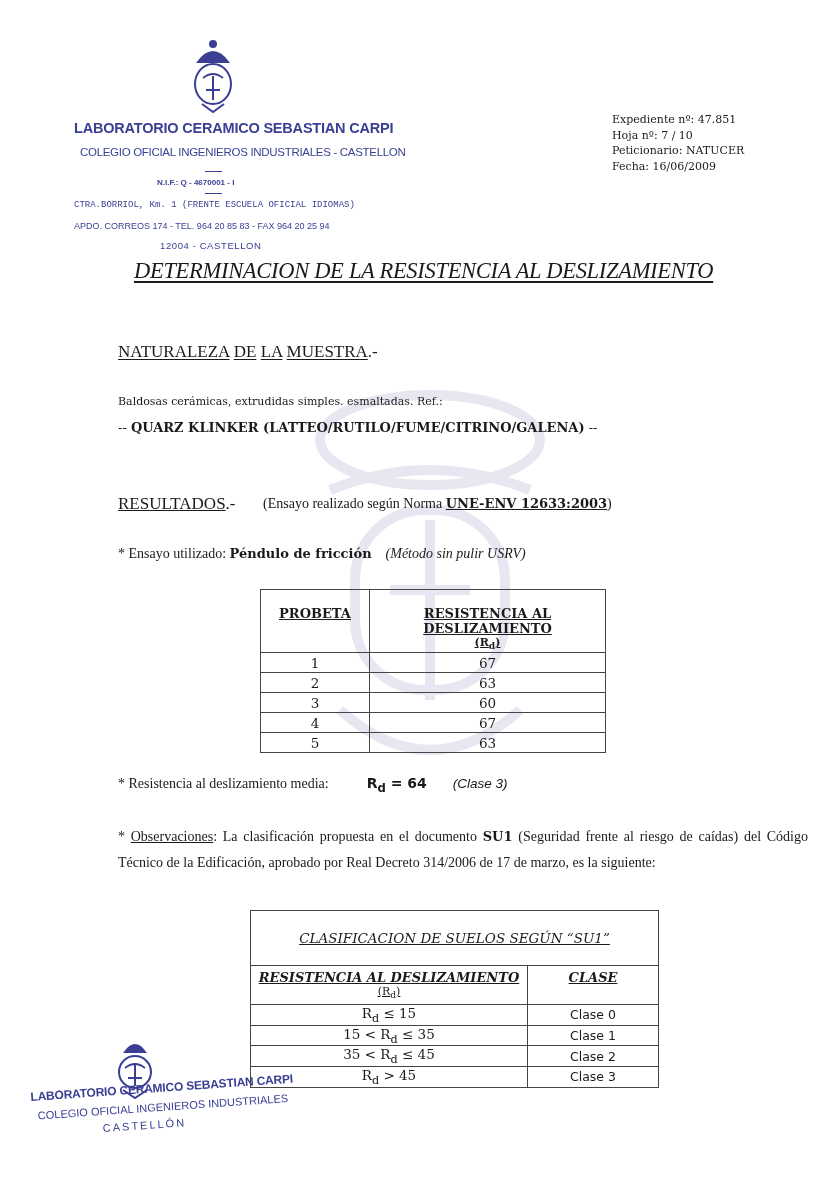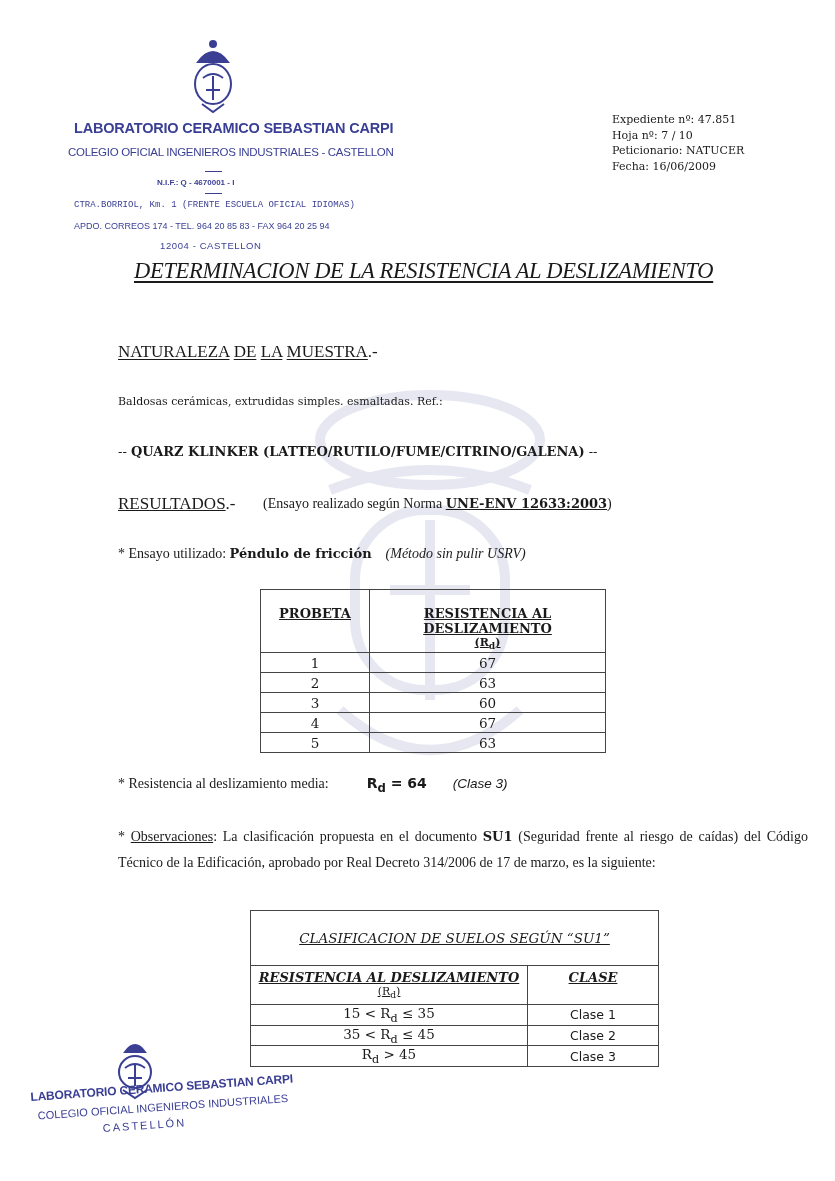--- a/index.html
+++ b/index.html
@@ -6,37 +6,37 @@
   body { width: 835px; height: 1181px; position: relative; overflow: hidden;
          font-family: "DejaVu Serif", serif; color: #1a1a1a; }
   .abs { position: absolute; }
   .blue { color: #3a3f94; }
   .sans { font-family: "Liberation Sans", sans-serif; }
   .watermark { position: absolute; left: 300px; top: 370px; width: 260px; height: 420px; opacity: 0.12; }
 
   
   .lh-logo { left: 188px; top: 40px; width: 50px; height: 75px; }
   .lh-name { left: 74px; top: 120px; font-size: 14.5px; font-weight: bold; letter-spacing: -0.2px; }
-  .lh-sub { left: 68px; top: 146px; font-size: 11.5px; letter-spacing: -0.3px; }
+  .lh-sub { left: 80px; top: 146px; font-size: 11.5px; letter-spacing: -0.3px; }
   .lh-dash1 { left: 205px; top: 171px; width: 17px; border-top: 1.5px solid #3a3f94; }
   .lh-nif { left: 157px; top: 178px; font-size: 8px; font-weight: bold; }
   .lh-dash2 { left: 205px; top: 193px; width: 17px; border-top: 1.5px solid #3a3f94; }
   .lh-addr1 { left: 74px; top: 200px; font-size: 9px; font-family: Liberation Mono, monospace; }
   .lh-addr2 { left: 74px; top: 221px; font-size: 9px; }
   .lh-city { left: 160px; top: 240px; font-size: 9.5px; letter-spacing: 0.6px; }
 
   .meta { left: 612px; top: 112px; font-size: 11px; line-height: 15.5px; }
 
   .title { left: 134px; top: 258px; font-size: 22.5px; font-style: italic; text-decoration: underline;
            font-family: "Liberation Serif", serif; letter-spacing: -0.3px; text-underline-offset: 3px; }
 
   .sec1 { left: 118px; top: 342px; font-size: 17px; font-family: "Liberation Serif", serif; }
   .sec1 u { text-underline-offset: 2px; }
   .desc { left: 118px; top: 395px; font-size: 11px; text-align: right; }
-  .ref { left: 118px; top: 444px; font-size: 13px; }
+  .ref { left: 118px; top: 420px; font-size: 13px; }
   .ref b { font-weight: bold; }
 
   .sec2 { left: 118px; top: 494px; font-size: 17px; font-family: "Liberation Serif", serif; }
   .sec2-note { left: 263px; top: 496px; font-size: 14px; font-family: "Liberation Serif", serif; }
   .sec2-note b { font-family: "DejaVu Serif", serif; font-weight: bold; font-size: 13px; }
 
   .ensayo { left: 118px; top: 546px; font-size: 14px; font-family: "Liberation Serif", serif; }
   .ensayo b { font-family: "DejaVu Serif", serif; font-size: 13px; }
   .ensayo i { font-family: "Liberation Serif", serif; }
 
@@ -157,20 +157,24 @@
     <tr>
         <th colspan="2" class="cap">CLASIFICACION DE SUELOS SEGÚN  “SU1”</th>
       </tr>
     <tr>
       <th class="hdr"><span>RESISTENCIA  AL DESLIZAMIENTO</span><span class="rd-sub">(R<sub>d</sub>)</span></th>
       <th class="hdr clase">CLASE</th>
     </tr>
   </thead>
   <tbody>
     <tr>
+        <td><span></span>R<sub>d</sub><span> ≤ 15</span></td>
+        <td class="cl">Clase  0</td>
+      </tr>
+    <tr>
         <td><span>15 &lt; </span>R<sub>d</sub><span> ≤ 35</span></td>
         <td class="cl">Clase  1</td>
       </tr>
     <tr>
         <td><span>35 &lt; </span>R<sub>d</sub><span> ≤ 45</span></td>
         <td class="cl">Clase  2</td>
       </tr>
     <tr>
         <td><span></span>R<sub>d</sub><span> &gt; 45</span></td>
         <td class="cl">Clase  3</td>

